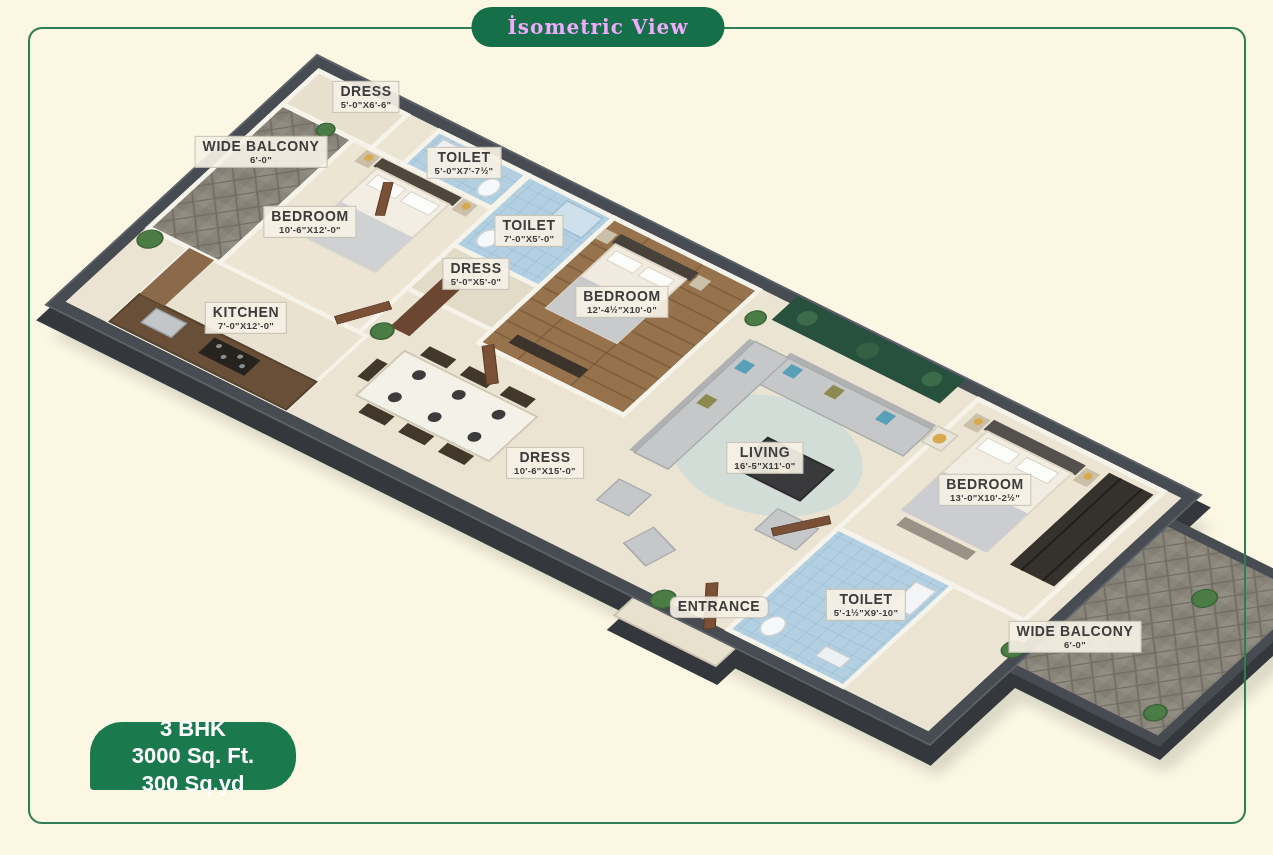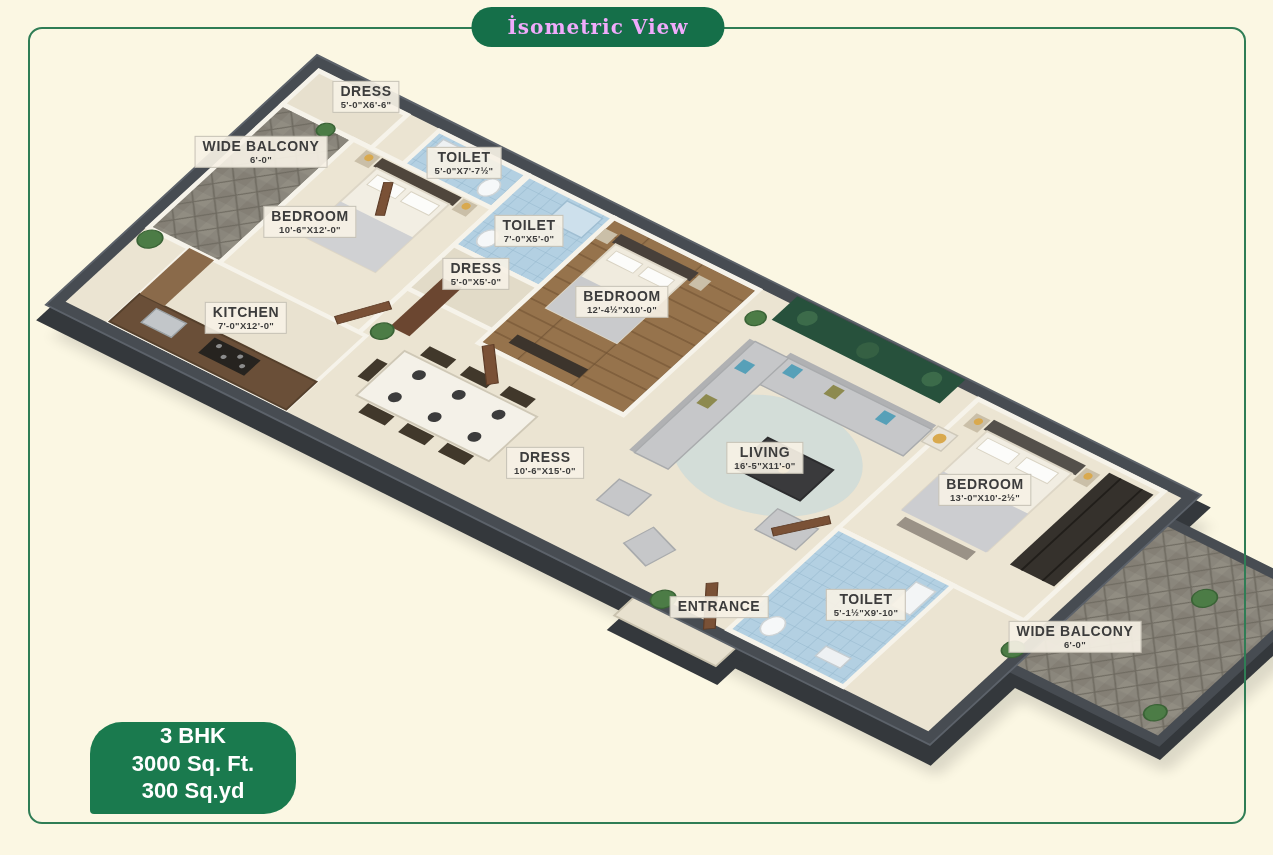--- a/index.html
+++ b/index.html
@@ -11,23 +11,23 @@
     position:absolute;left:28px;top:27px;width:1214px;height:793px;
     border:2px solid #2f7d55;border-radius:14px;pointer-events:none;
   }
   .top-badge{
     position:absolute;left:598px;top:27px;transform:translate(-50%,-50%);
     background:#156f49;color:#f0abfc;border-radius:26px;
     padding:8px 36px;font-family:"DejaVu Serif",serif;font-size:20px;
     font-weight:600;letter-spacing:1px;white-space:nowrap;
   }
   .info-badge{
-    position:absolute;left:90px;top:722px;width:206px;height:92px;
+    position:absolute;left:90px;top:722px;width:206px;height:68px;
     background:#1a7a4e;border-radius:32px 32px 32px 4px;
-    display:flex;flex-direction:column;align-items:center;
+    display:flex;flex-direction:column;justify-content:center;align-items:center;
     color:#ffffff;font-weight:700;font-size:22px;line-height:1.25;text-align:center;
   }
   .scene{position:absolute;left:0;top:0;width:1273px;height:855px;}
   .labels{position:absolute;left:0;top:0;width:1273px;height:855px;pointer-events:none;}
   .room-label{
     position:absolute;transform:translate(-50%,-50%);
     background:rgba(246,241,229,.92);color:#3c3c3c;text-align:center;
     padding:2px 7px;border:1px solid rgba(140,136,124,.45);
     white-space:nowrap;line-height:1.12;
   }
@@ -256,21 +256,21 @@
         <div class="rl-dims">16'-5"X11'-0"</div>
       </div>
       <div class="room-label" style="left: 985px; top: 490px;">
         <div class="rl-name">BEDROOM</div>
         <div class="rl-dims">13'-0"X10'-2½"</div>
       </div>
       <div class="room-label" style="left: 866px; top: 605px;">
         <div class="rl-name">TOILET</div>
         <div class="rl-dims">5'-1½"X9'-10"</div>
       </div>
-      <div class="room-label" style="left: 719px; top: 607px;">
+      <div class="room-label" style="left: 719px; top: 607px; border-radius: 7px;">
         <div class="rl-name">ENTRANCE</div>
       </div>
       <div class="room-label" style="left: 1075px; top: 637px;">
         <div class="rl-name">WIDE BALCONY</div>
         <div class="rl-dims">6'-0"</div>
       </div>
     </div>
 </div>
 
 <div class="frame"></div>

